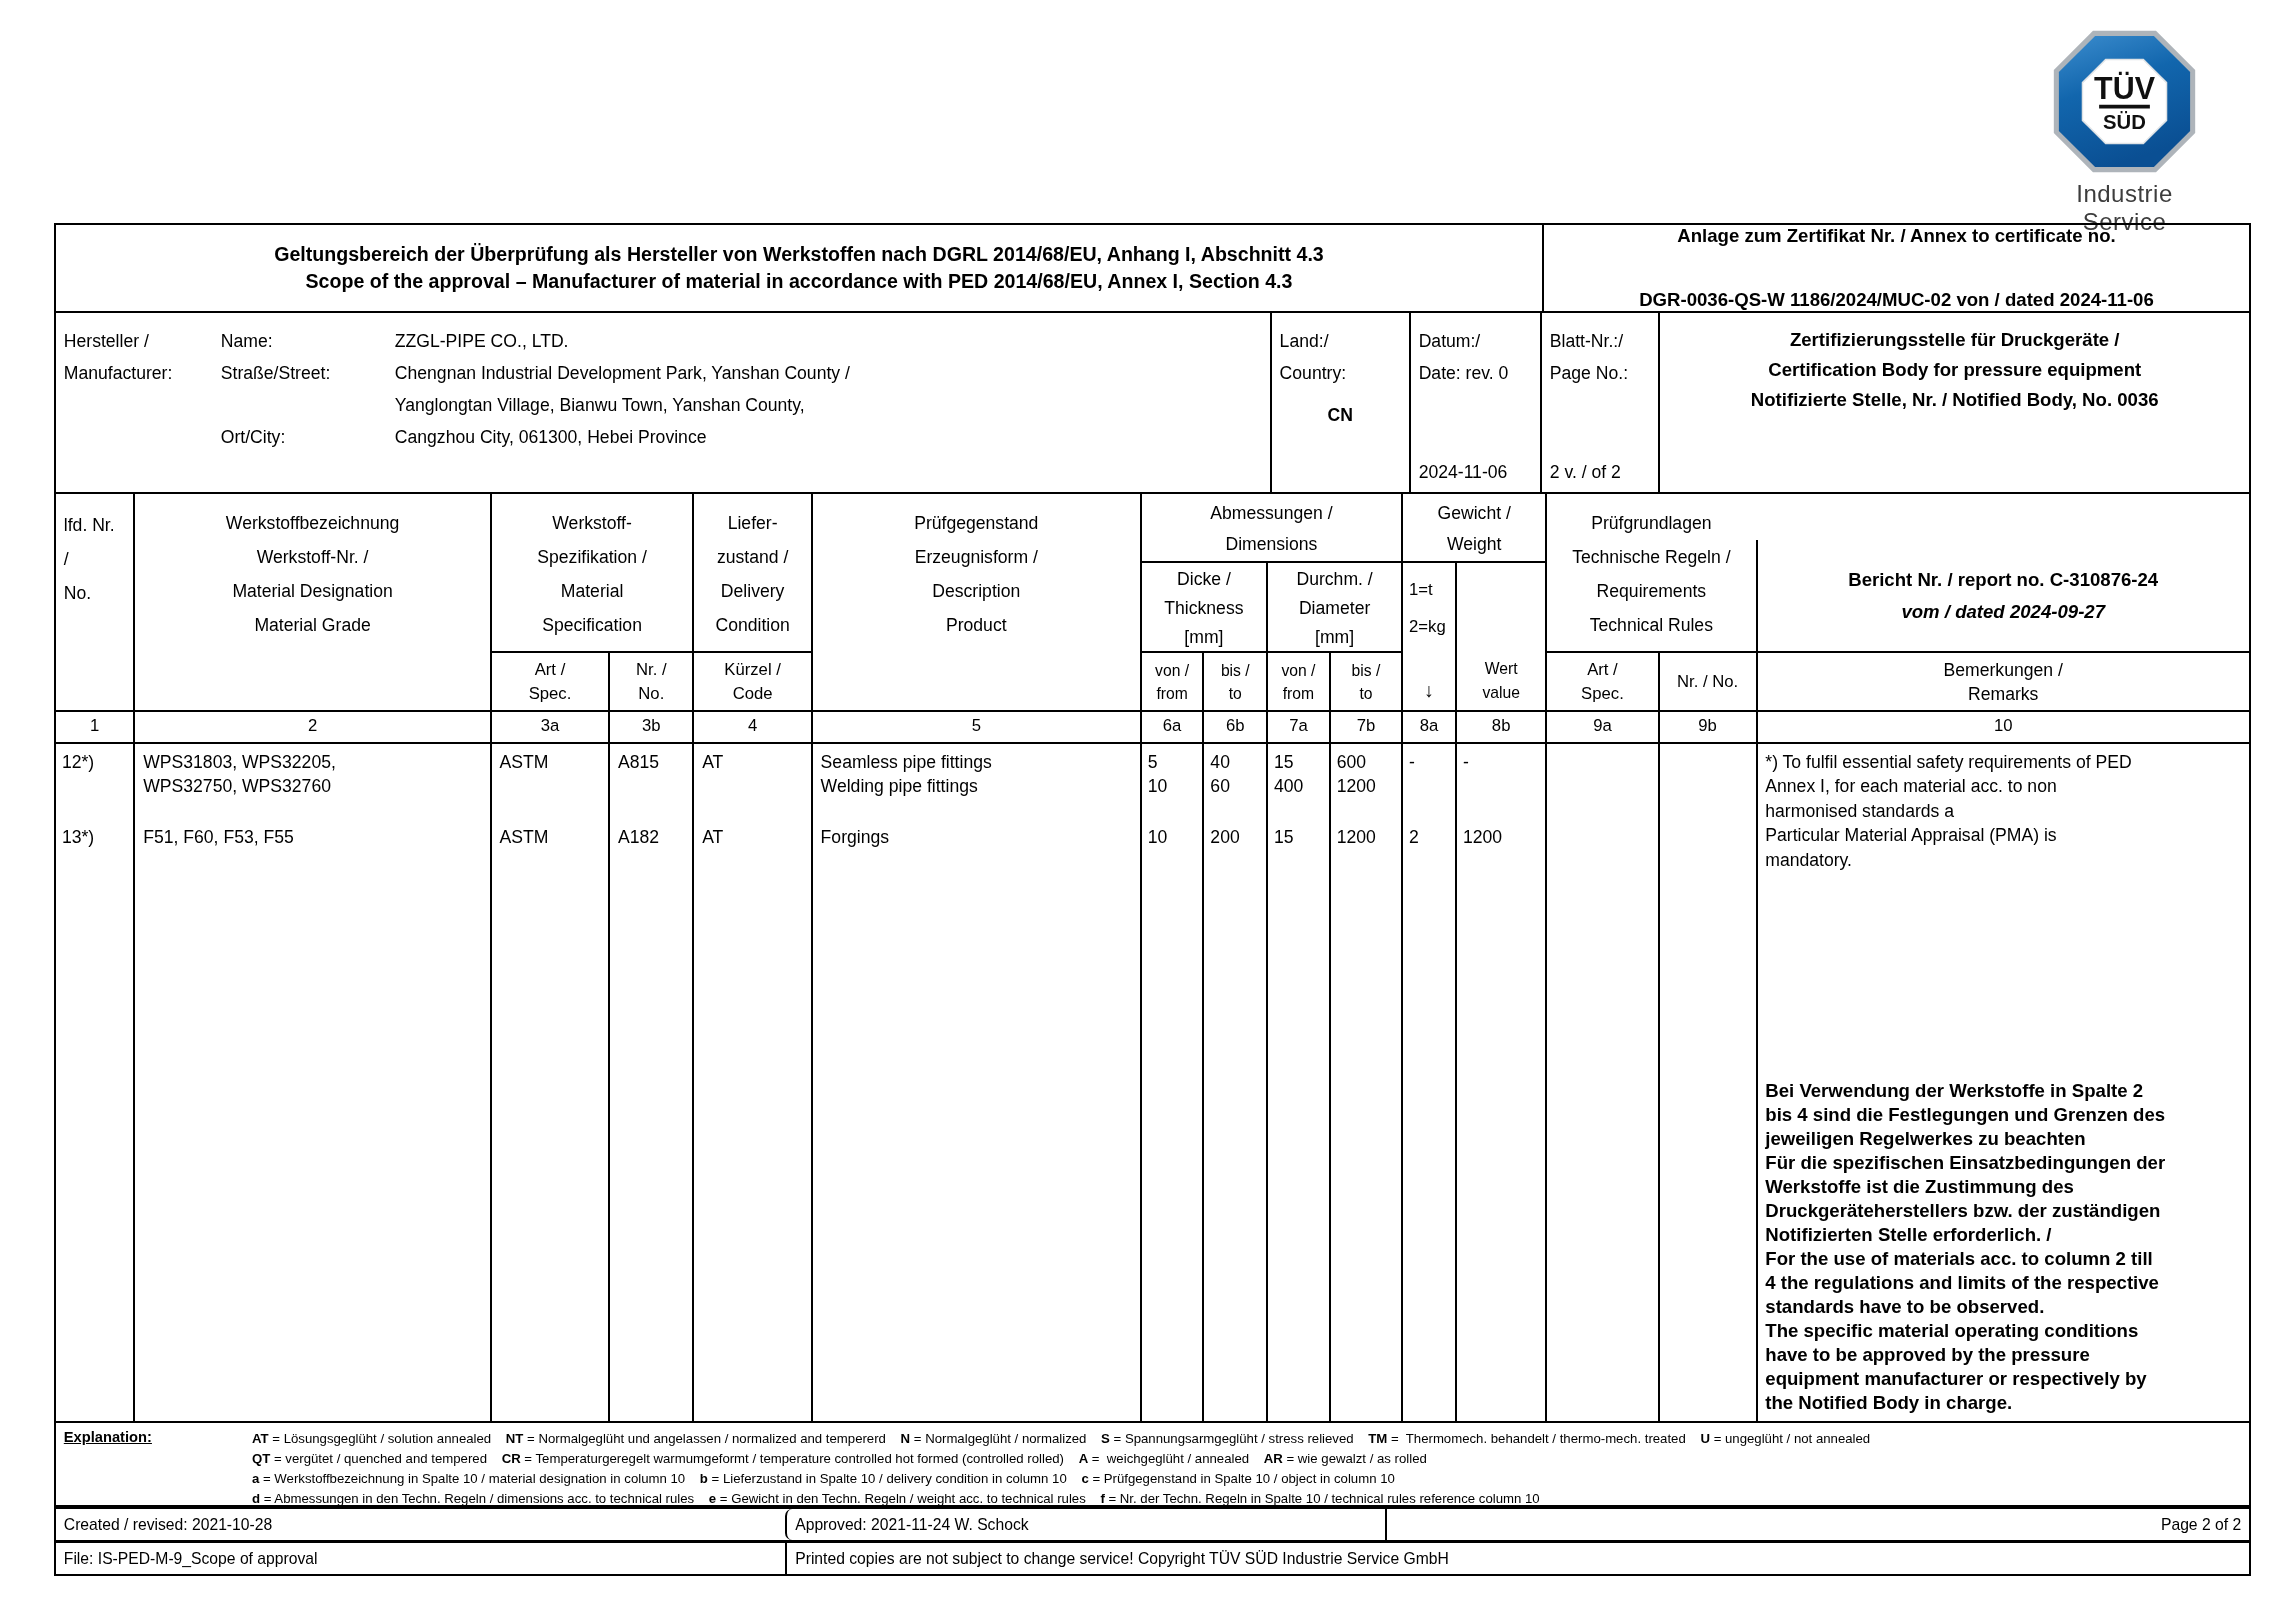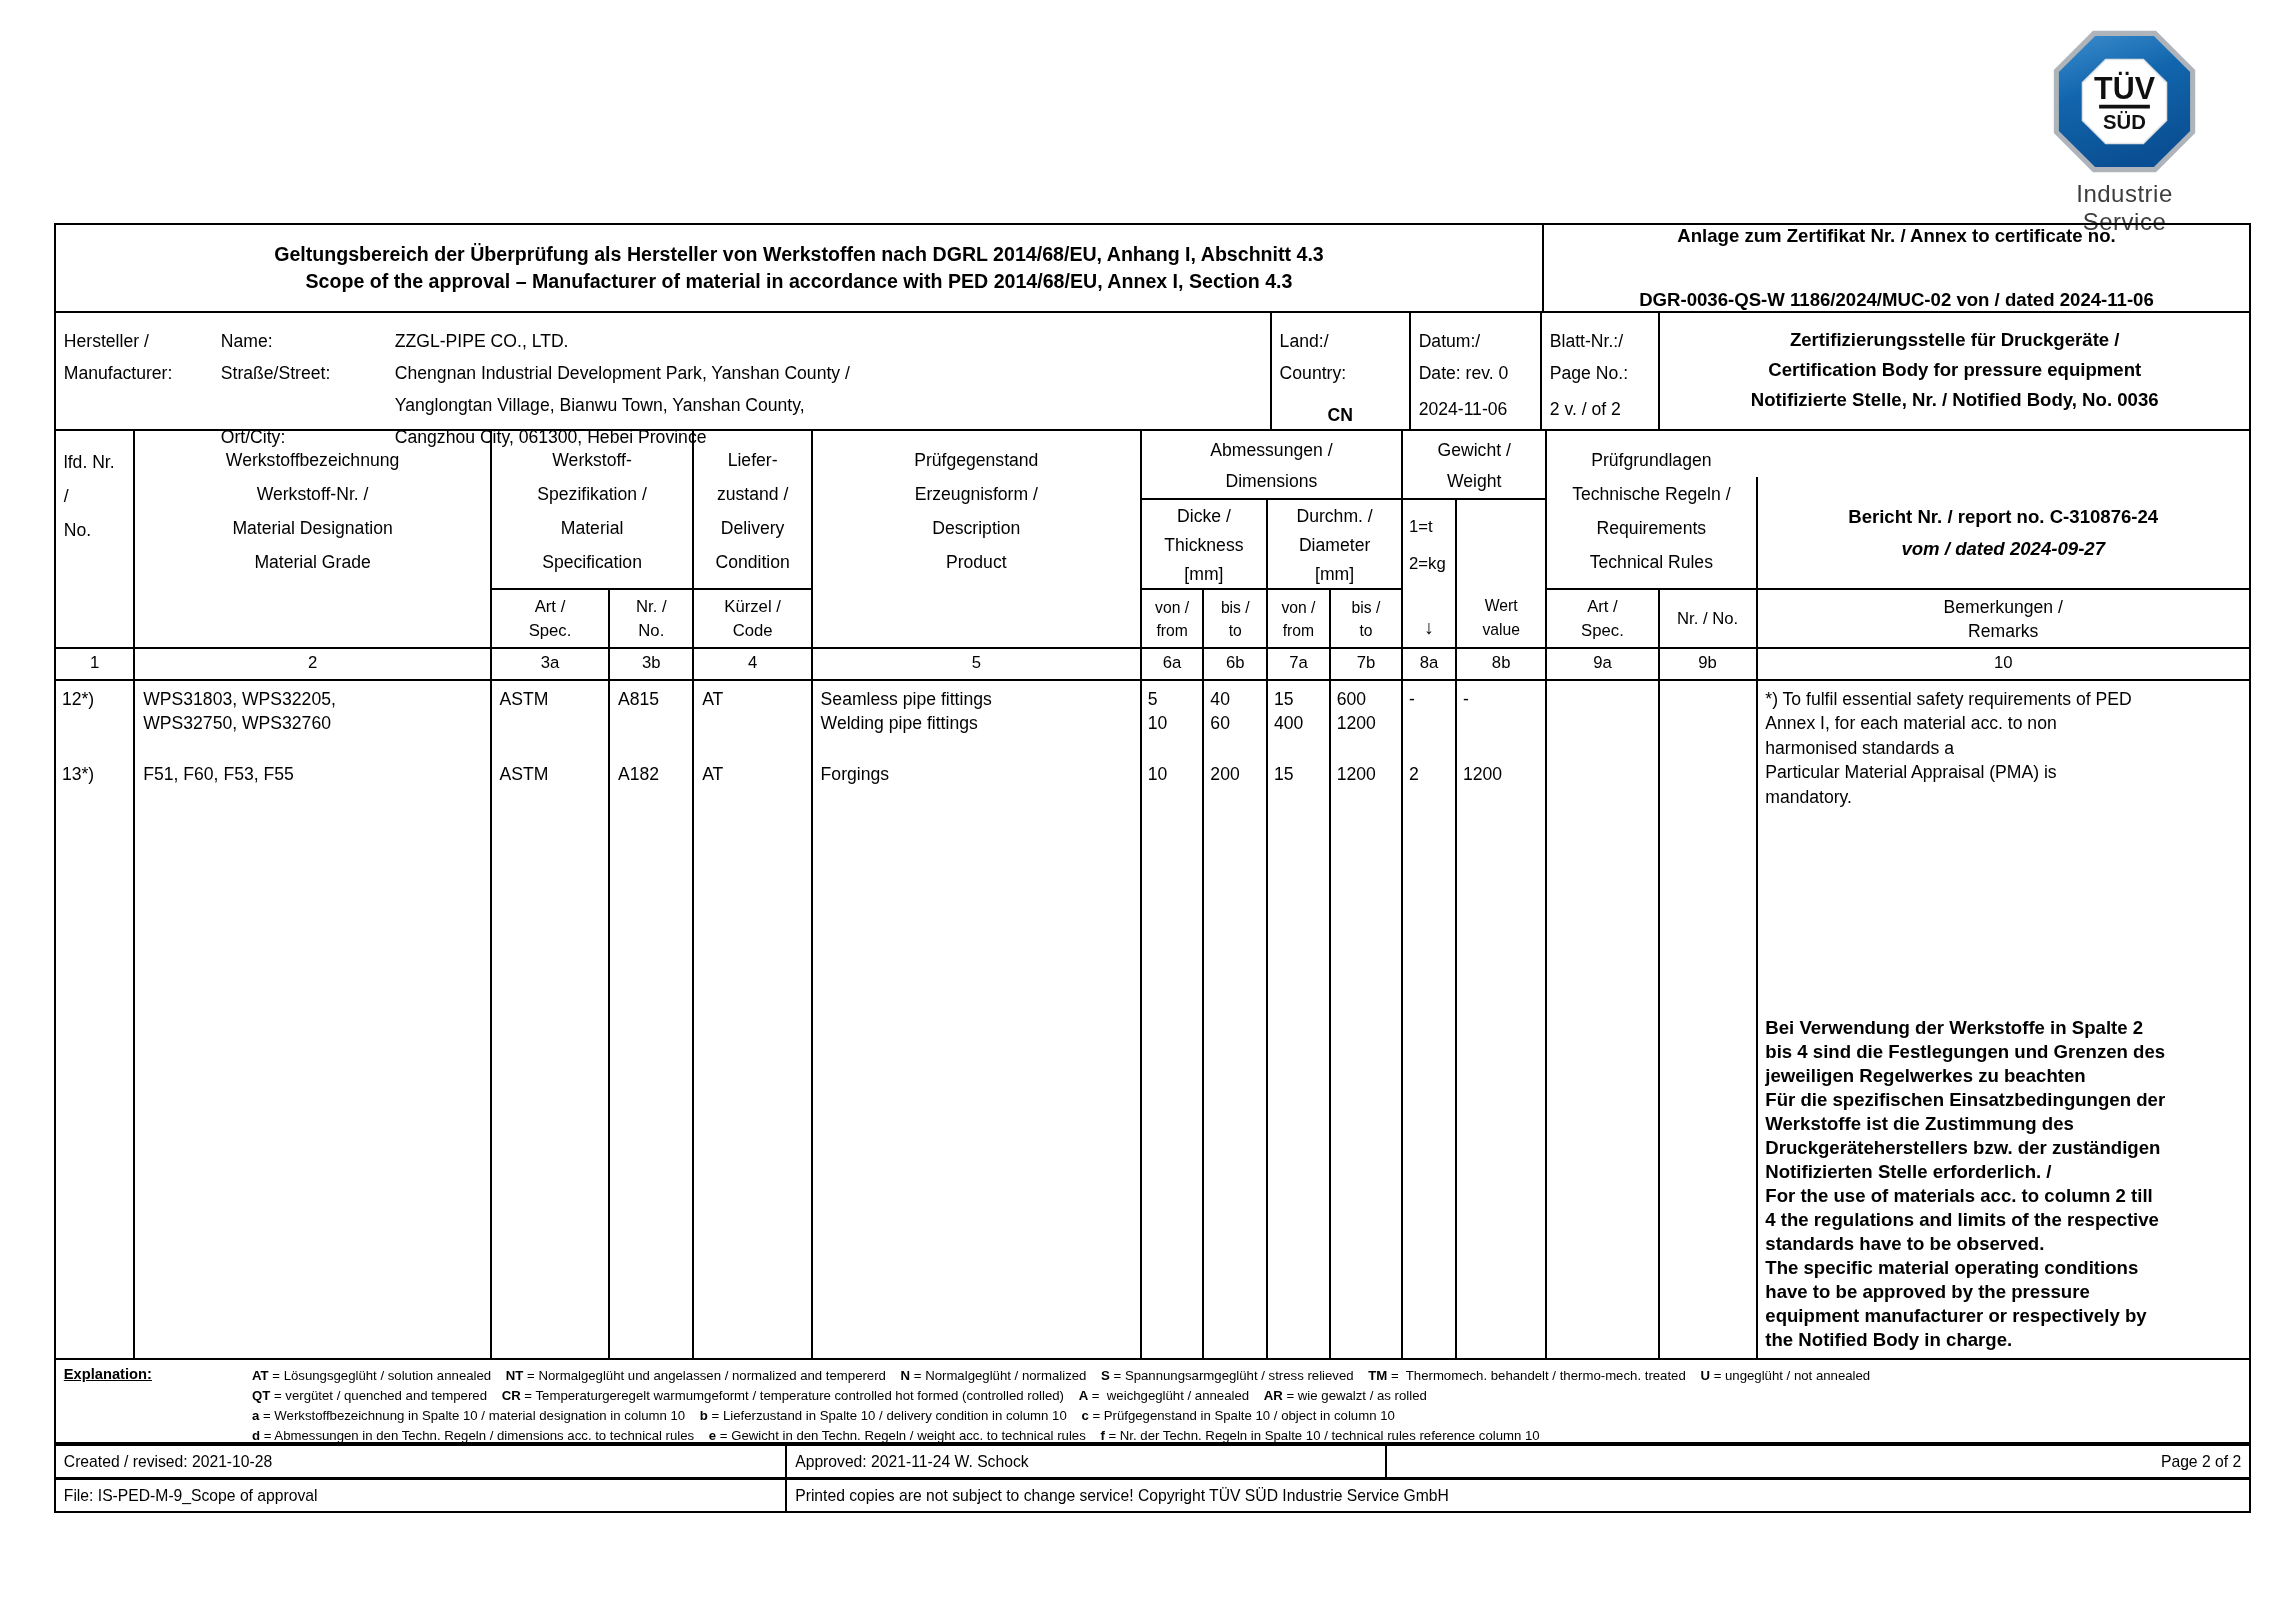--- a/index.html
+++ b/index.html
@@ -20,21 +20,21 @@
   .frame { position:absolute; left:54px; top:223px; width:2197px; border:2px solid #000; }
 
   
   .head-row { display:flex; height:88px; border-bottom:2px solid #000; }
   .head-title { width:67.85%; border-right:2px solid #000; display:flex; flex-direction:column;
     justify-content:center; text-align:center; font-weight:bold; font-size:19.6px; line-height:27.4px; padding:0 9.8px; }
   .head-annex { flex:1; display:flex; flex-direction:column; justify-content:center; text-align:center;
     font-weight:bold; font-size:18.6px; line-height:28px;gap:36px; }
 
   
-  .mfr-row { display:flex; height:118px; border-bottom:2px solid #000; font-size:17.6px; }
+  .mfr-row { display:flex; height:181px; border-bottom:2px solid #000; font-size:17.6px; }
   .mfr-main { width:55.35%; display:grid; grid-template-columns:157px 174px 1fr;
     grid-auto-rows:32px; padding:11.8px 0 0 7.8px; }
   .mfr-main div { line-height:32px; }
   .mfr-land { width:6.34%; border-left:2px solid #000; display:flex; flex-direction:column; padding:11.8px 0 5.9px 7.8px; }
   .mfr-land div, .mfr-datum div, .mfr-blatt div { line-height:32px; }
   .land-value { font-weight:bold; text-align:center; margin-top:9.8px; padding-right:7.8px; }
   .mfr-datum { width:5.98%; border-left:2px solid #000; display:flex; flex-direction:column; padding:11.8px 0 3.9px 7.8px; }
   .mfr-blatt { width:5.40%; border-left:2px solid #000; display:flex; flex-direction:column; padding:11.8px 0 3.9px 7.8px; }
   .bottom-push { margin-top:auto; }
   .mfr-cert { flex:1; border-left:2px solid #000; text-align:center; font-weight:bold; font-size:18.6px;
@@ -75,21 +75,21 @@
   .expl { display:flex; height:82px; padding-top:5.9px; }
   .expl-label { width:196px; flex:0 0 196px; padding-left:7.8px; font-weight:bold; font-size:14.7px; text-decoration:underline; }
   .expl-lines { flex:1; font-size:13.2px; }
   .expl-line { line-height:20px; white-space:pre; }
   .expl-line b { font-size:13.2px; }
 
   
   .foot1 { display:flex; height:35px; border-top:4.9px solid #000; font-size:15.7px; align-items:center; }
   .foot2 { display:flex; height:34px; border-top:3.9px solid #000; font-size:15.7px; align-items:center; }
   .f-c1 { width:33.26%; padding-left:7.8px; align-self:stretch; display:flex; align-items:center; }
-  .f-c2 { width:27.32%; border-left:2px solid #000; padding-left:7.8px; align-self:stretch; display:flex; align-items:center; }
+  .f-c2 { width:27.32%; border-left:2px solid #000; padding-left:7.8px; align-self:stretch; display:flex; align-items:center;border-radius:7px; }
   .f-c3 { flex:1; border-left:2px solid #000; padding:0 7.8px; align-self:stretch; display:flex; align-items:center; }
   .f-right { justify-content:flex-end; }
   .foot1 .f-c3 { border-left:2px solid #000; }
 </style>
 </head>
 <body>
 
 <div class="logo">
   <svg width="145" height="145" viewBox="0 0 100 100">
     <defs>

